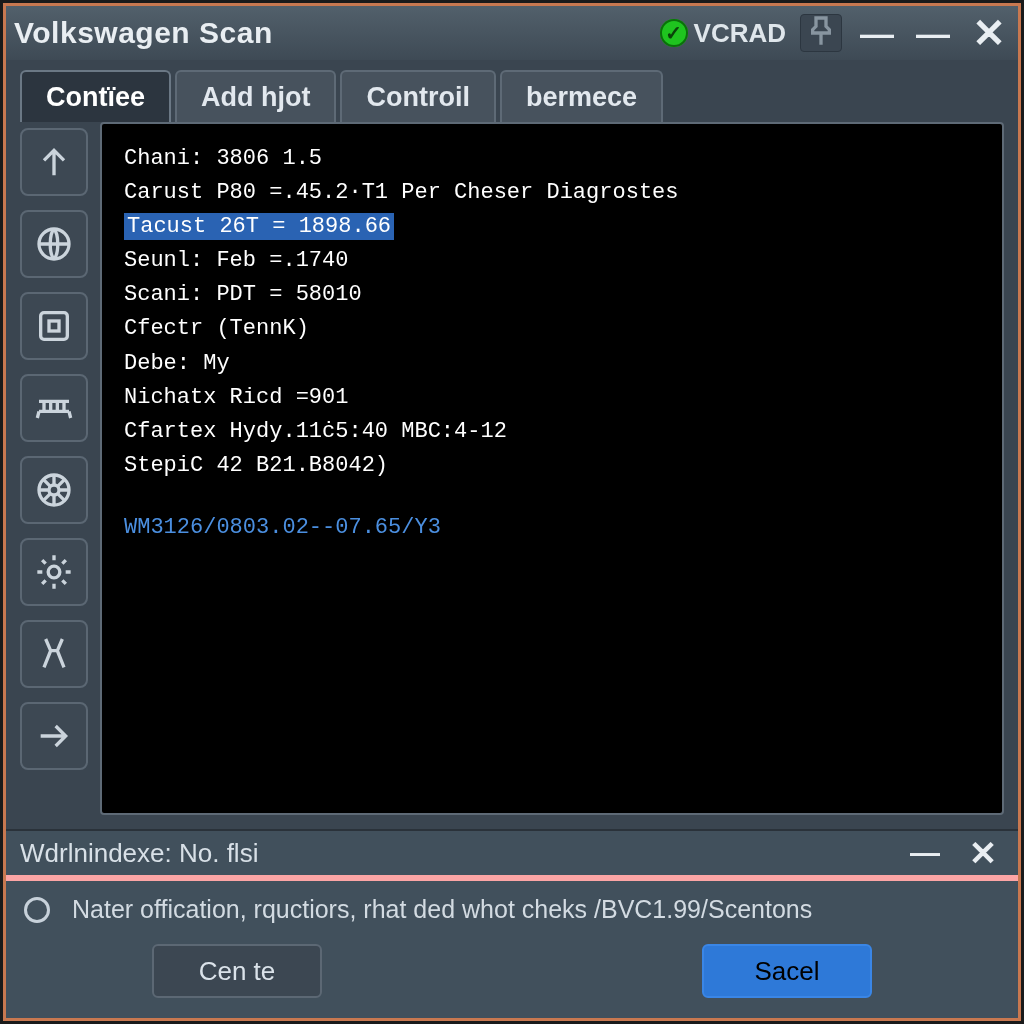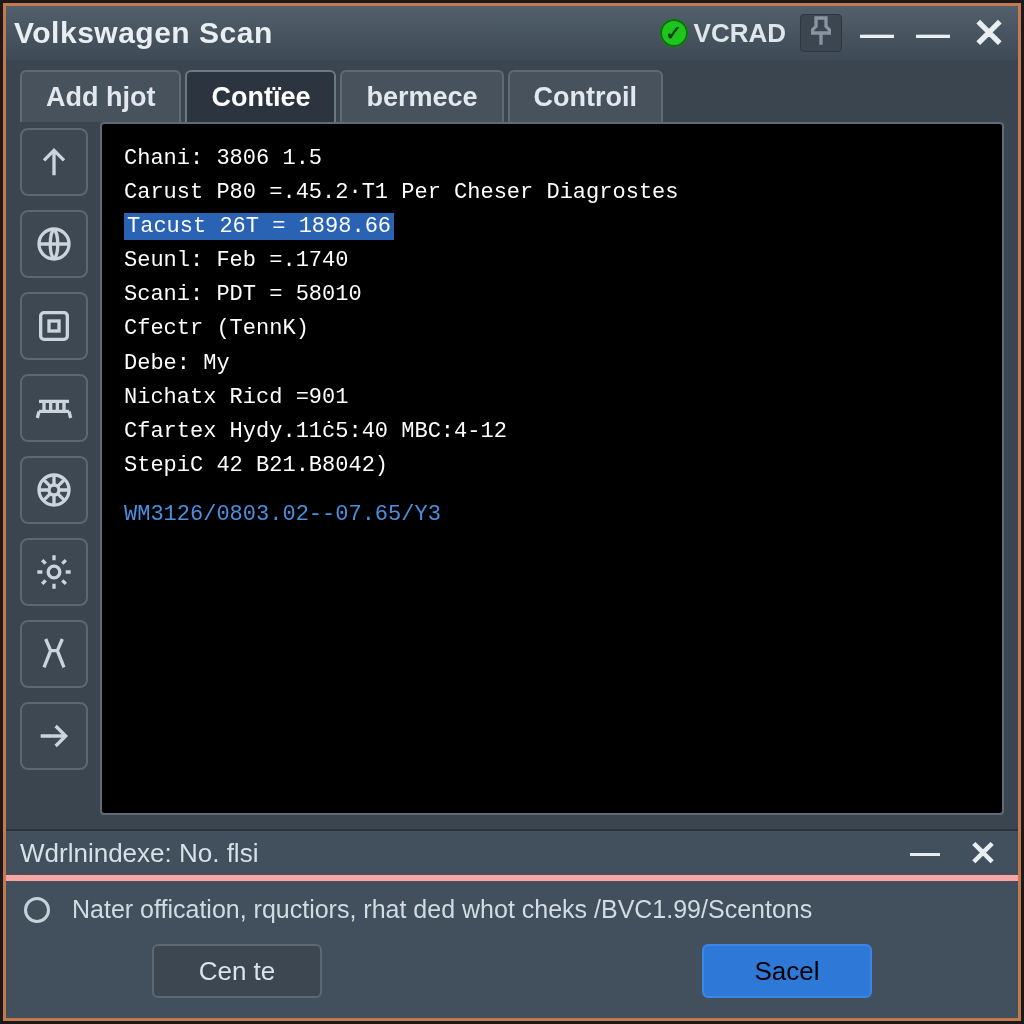--- a/index.html
+++ b/index.html
@@ -19,21 +19,21 @@
   .tab { height: 52px; padding: 0 24px; display: flex; align-items: center; font-size: 27px; font-weight: 700; color: #e2e8ee; border: 2px solid #5e6a76; border-bottom: none; background: #47525d; border-radius: 6px 6px 0 0; cursor: pointer; }
   .tab.active { background: #2c353f; color: #ffffff; border-color: #6b7885; }
   
   .body-row { flex: 1; display: flex; padding: 0 14px 14px 14px; gap: 10px; min-height: 0; }
   .sidetools { width: 70px; display: flex; flex-direction: column; gap: 14px; padding-top: 6px; }
   .tool-btn { width: 68px; height: 68px; background: #3d4853; border: 2px solid #5b6773; border-radius: 8px; display: flex; align-items: center; justify-content: center; color: #cbd4dc; cursor: pointer; }
   .tool-btn svg { width: 40px; height: 40px; stroke: #cbd4dc; stroke-width: 2; fill: none; }
   .console { flex: 1; background: #000000; border: 2px solid #5e6a76; border-radius: 4px; padding: 18px 22px; font-family: "Consolas","Courier New",monospace; font-size: 22px; line-height: 1.55; color: #ffffff; position: relative; overflow: hidden; }
   .console .line { white-space: pre; }
   .console .hl { background: #2a63b3; color: #ffffff; padding: 1px 3px; }
-  .console .path { color: #4b8fe0; margin-top: 15px; display: inline-block; }
+  .console .path { color: #4b8fe0; margin-top: 28px; display: inline-block; }
   
   .subwin { border-top: 2px solid #2a323a; background: #41505c; }
   .sub-title { height: 50px; display: flex; align-items: center; padding: 0 14px; color: #d8e0e7; font-size: 26px; border-bottom: 6px solid #fca5a5; }
   .sub-title .right { margin-left: auto; display: flex; align-items: center; gap: 16px; }
   .sub-body { padding: 14px 18px; color: #d3dbe2; font-size: 25px; display: flex; align-items: center; gap: 22px; }
   .radio-dot { width: 26px; height: 26px; border: 3px solid #c7d1da; border-radius: 50%; display: inline-block; flex: 0 0 auto; }
   .btn-row { height: 80px; display: flex; align-items: center; justify-content: center; gap: 380px; padding: 0 30px 14px 30px; }
   .btn { height: 54px; min-width: 170px; padding: 0 28px; border-radius: 6px; font-size: 26px; font-weight: 500; display: flex; align-items: center; justify-content: center; cursor: pointer; }
   .btn.secondary { background: #3c4752; border: 2px solid #5c6874; color: #dbe3ea; }
   .btn.primary { background: #2e79d8; border: 2px solid #3a86e6; color: #000000; }
@@ -55,31 +55,31 @@
             <path d="M9 3h6v5l2 2v2H7v-2l2-2V3zM12 12v7" stroke="#8895a0" stroke-width="2" fill="none"></path>
           </svg>
       </span>
       <span class="win-btn">—</span>
       <span class="win-btn">—</span>
       <span class="win-btn close">✕</span>
     </div>
   </div>
 
   <div class="tabrow">
-    <div class="tab">
-        <span>Add hjot</span>
-      </div>
     <div class="tab active">
         <span>Contïee</span>
       </div>
     <div class="tab">
-        <span>bermece</span>
+        <span>Add hjot</span>
       </div>
     <div class="tab">
         <span>Controil</span>
+      </div>
+    <div class="tab">
+        <span>bermece</span>
       </div>
   </div>
 
   <div class="body-row">
     <div class="sidetools">
       <div class="tool-btn">
         <svg viewBox="0 0 24 24">
             <path d="M12 20V5M6 11l6-6 6 6"></path>
           </svg>
       </div>

